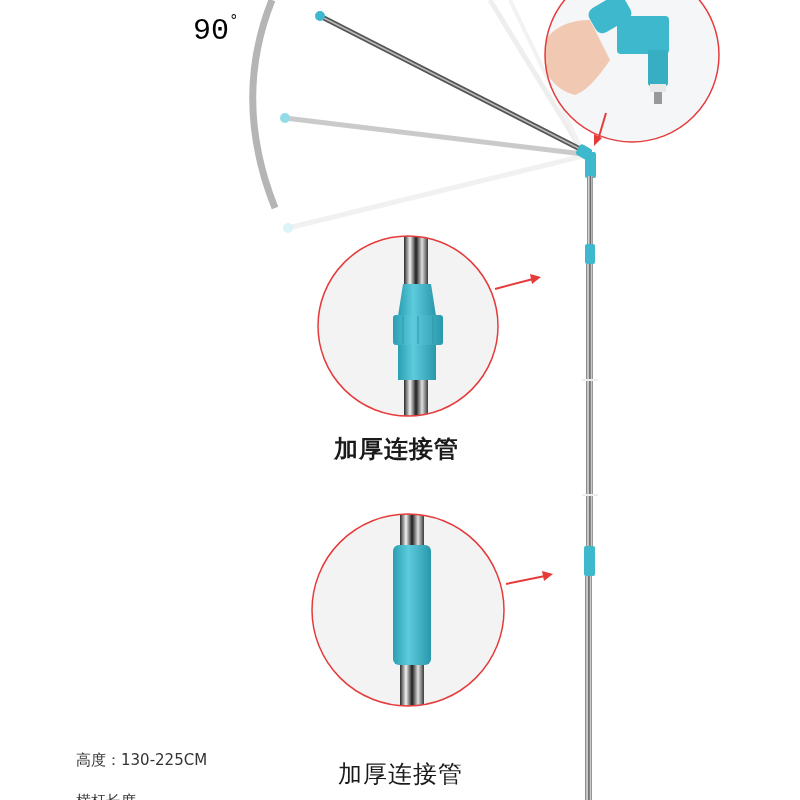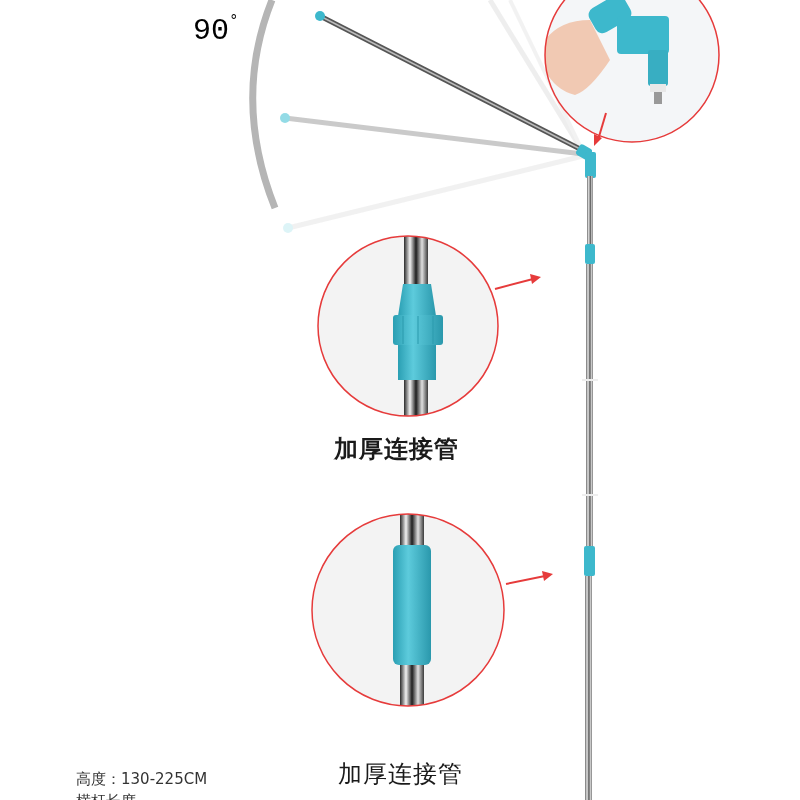--- a/index.html
+++ b/index.html
@@ -4,21 +4,21 @@
   <style>
     html, body { margin: 0; padding: 0; }
     body { width: 800px; height: 800px; background: #ffffff; position: relative; overflow: hidden; font-family: "DejaVu Sans", sans-serif; }
     .abs { position: absolute; }
     .angle-label { left: 193px; top: 14px; font-size: 30px; color: #000000; font-family: Liberation Mono, monospace; letter-spacing: 0px; }
     .angle-label sup { font-size: 16px; vertical-align: top; position: relative; top: -2px; }
     .caption { font-size: 24px; color: #1a1a1a; font-weight: bold; letter-spacing: 1px; font-family: "DejaVu Sans", sans-serif; }
     .caption-1 { left: 334px; top: 433px; }
     .caption-2 { left: 338px; top: 758px; font-weight: normal; }
     .spec-line { left: 76px; font-size: 15px; color: #333; font-family: "DejaVu Sans", sans-serif; }
-    .spec-1 { top: 770px; }
+    .spec-1 { top: 751px; }
     .spec-2 { top: 792px; }
     svg.main { position: absolute; left: 0; top: 0; }
   </style>
 </head>
 <body>
 
 <svg class="main" width="800" height="800" viewBox="0 0 800 800">
   <defs>
     <linearGradient id="steel" x1="0" x2="1" y1="0" y2="0">
       <stop offset="0" stop-color="#6e6e6e"></stop>

